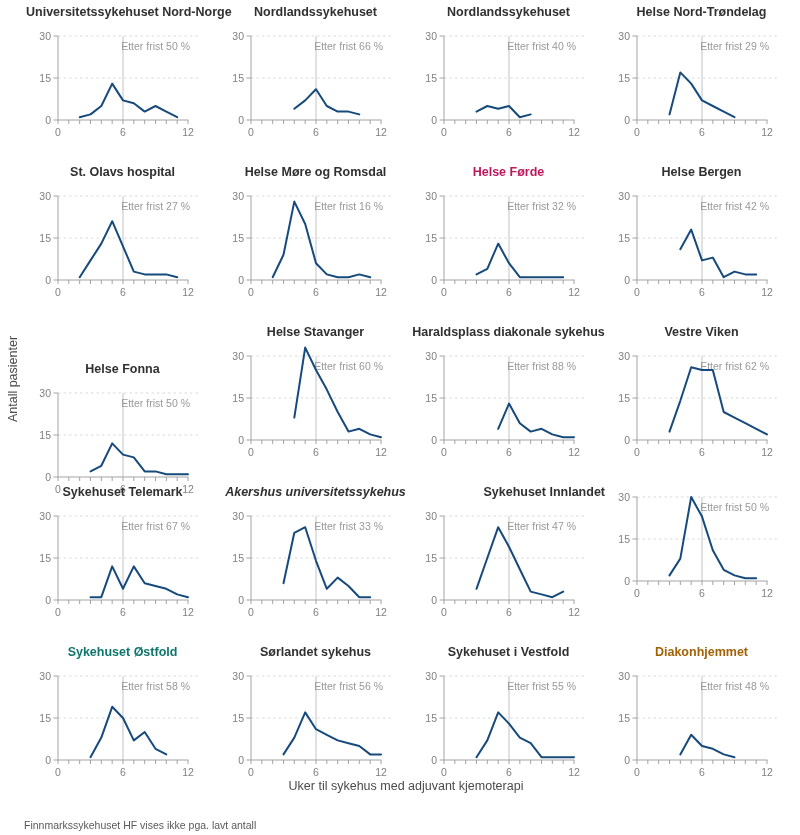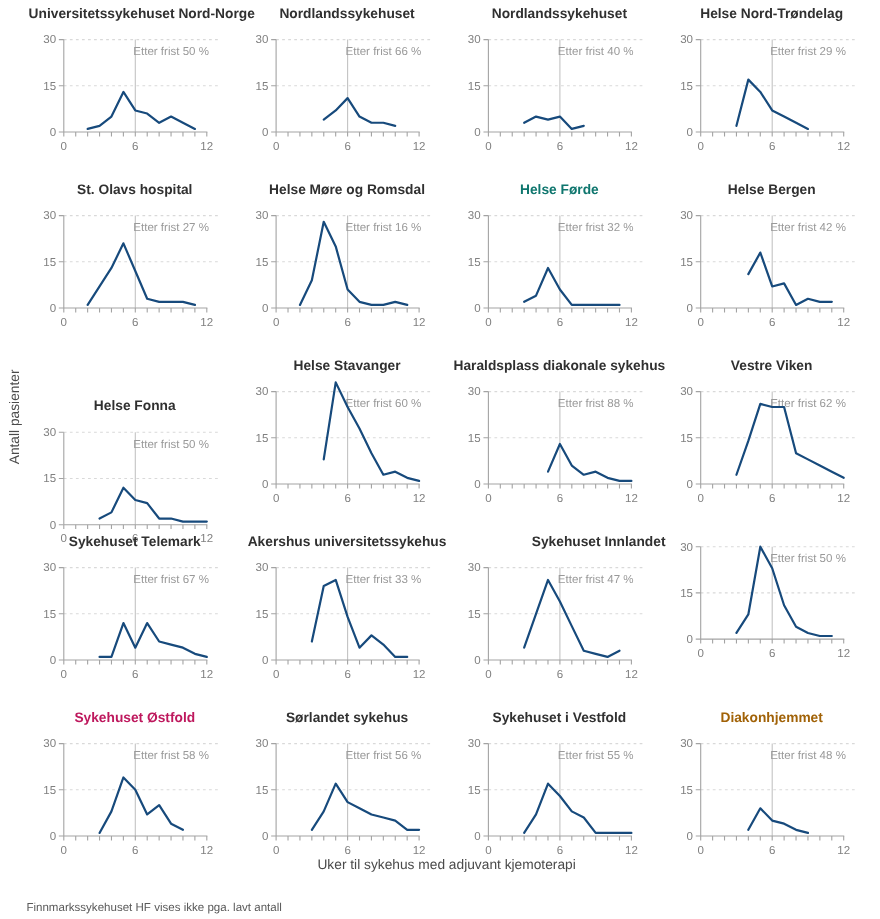--- a/index.html
+++ b/index.html
@@ -230,21 +230,21 @@
         <line x1="147.16666666666669" y1="97" x2="147.16666666666669" y2="101" stroke="#a3a3a3" stroke-width="1"></line>
         <line x1="158" y1="97" x2="158" y2="101" stroke="#a3a3a3" stroke-width="1"></line>
         <text x="28" y="113" text-anchor="middle" class="tick">0</text>
         <text x="93" y="113" text-anchor="middle" class="tick">6</text>
         <text x="158" y="113" text-anchor="middle" class="tick">12</text>
         <text x="160" y="27" text-anchor="end" class="ann">Etter frist 16 %</text>
         <polyline points="49.7,94.2 60.5,71.8 71.3,18.6 82.2,41.0 93.0,80.2 103.8,91.4 114.7,94.2 125.5,94.2 136.3,91.4 147.2,94.2" fill="none" stroke="#174a7c" stroke-width="2" stroke-linejoin="round" stroke-linecap="round"></polyline>
       </svg>
     </div>
     <div class="panel">
-      <div class="panel-title" style="color: #0f766e;">Helse Førde</div>
+      <div class="panel-title" style="color: #be185d;">Helse Førde</div>
       <svg width="186" height="118" viewBox="0 0 186 118">
         <line x1="28" y1="55" x2="170" y2="55" stroke="#d9d9d9" stroke-width="1" stroke-dasharray="2.5,3"></line>
         <line x1="28" y1="13" x2="170" y2="13" stroke="#d9d9d9" stroke-width="1" stroke-dasharray="2.5,3"></line>
         <line x1="93" y1="13" x2="93" y2="97" stroke="#c3c3c3" stroke-width="1"></line>
         <line x1="28" y1="13" x2="28" y2="97" stroke="#a3a3a3" stroke-width="1"></line>
         <line x1="28" y1="97" x2="158.5" y2="97" stroke="#a3a3a3" stroke-width="1"></line>
         <line x1="23.5" y1="97" x2="28" y2="97" stroke="#a3a3a3" stroke-width="1"></line>
         <text x="21" y="100.5" text-anchor="end" class="tick">0</text>
         <line x1="23.5" y1="55" x2="28" y2="55" stroke="#a3a3a3" stroke-width="1"></line>
         <text x="21" y="58.5" text-anchor="end" class="tick">15</text>
@@ -468,21 +468,21 @@
         <line x1="147.16666666666669" y1="97" x2="147.16666666666669" y2="101" stroke="#a3a3a3" stroke-width="1"></line>
         <line x1="158" y1="97" x2="158" y2="101" stroke="#a3a3a3" stroke-width="1"></line>
         <text x="28" y="113" text-anchor="middle" class="tick">0</text>
         <text x="93" y="113" text-anchor="middle" class="tick">6</text>
         <text x="158" y="113" text-anchor="middle" class="tick">12</text>
         <text x="160" y="27" text-anchor="end" class="ann">Etter frist 67 %</text>
         <polyline points="60.5,94.2 71.3,94.2 82.2,63.4 93.0,85.8 103.8,63.4 114.7,80.2 125.5,83.0 136.3,85.8 147.2,91.4 158.0,94.2" fill="none" stroke="#174a7c" stroke-width="2" stroke-linejoin="round" stroke-linecap="round"></polyline>
       </svg>
     </div>
     <div class="panel">
-      <div class="panel-title" style="color: rgb(48, 48, 48);">Akershus universitetssykehus</div>
+      <div class="panel-title" style="color: rgb(48, 48, 48); font-style: italic;">Akershus universitetssykehus</div>
       <svg width="186" height="118" viewBox="0 0 186 118">
         <line x1="28" y1="55" x2="170" y2="55" stroke="#d9d9d9" stroke-width="1" stroke-dasharray="2.5,3"></line>
         <line x1="28" y1="13" x2="170" y2="13" stroke="#d9d9d9" stroke-width="1" stroke-dasharray="2.5,3"></line>
         <line x1="93" y1="13" x2="93" y2="97" stroke="#c3c3c3" stroke-width="1"></line>
         <line x1="28" y1="13" x2="28" y2="97" stroke="#a3a3a3" stroke-width="1"></line>
         <line x1="28" y1="97" x2="158.5" y2="97" stroke="#a3a3a3" stroke-width="1"></line>
         <line x1="23.5" y1="97" x2="28" y2="97" stroke="#a3a3a3" stroke-width="1"></line>
         <text x="21" y="100.5" text-anchor="end" class="tick">0</text>
         <line x1="23.5" y1="55" x2="28" y2="55" stroke="#a3a3a3" stroke-width="1"></line>
         <text x="21" y="58.5" text-anchor="end" class="tick">15</text>
@@ -569,21 +569,21 @@
         <line x1="147.16666666666669" y1="97" x2="147.16666666666669" y2="101" stroke="#a3a3a3" stroke-width="1"></line>
         <line x1="158" y1="97" x2="158" y2="101" stroke="#a3a3a3" stroke-width="1"></line>
         <text x="28" y="113" text-anchor="middle" class="tick">0</text>
         <text x="93" y="113" text-anchor="middle" class="tick">6</text>
         <text x="158" y="113" text-anchor="middle" class="tick">12</text>
         <text x="160" y="27" text-anchor="end" class="ann">Etter frist 50 %</text>
         <polyline points="60.5,91.4 71.3,74.6 82.2,13.0 93.0,32.6 103.8,66.2 114.7,85.8 125.5,91.4 136.3,94.2 147.2,94.2" fill="none" stroke="#174a7c" stroke-width="2" stroke-linejoin="round" stroke-linecap="round"></polyline>
       </svg>
     </div>
     <div class="panel">
-      <div class="panel-title" style="color: #be185d;">Sykehuset Østfold</div>
+      <div class="panel-title" style="color: #0f766e;">Sykehuset Østfold</div>
       <svg width="186" height="118" viewBox="0 0 186 118">
         <line x1="28" y1="55" x2="170" y2="55" stroke="#d9d9d9" stroke-width="1" stroke-dasharray="2.5,3"></line>
         <line x1="28" y1="13" x2="170" y2="13" stroke="#d9d9d9" stroke-width="1" stroke-dasharray="2.5,3"></line>
         <line x1="93" y1="13" x2="93" y2="97" stroke="#c3c3c3" stroke-width="1"></line>
         <line x1="28" y1="13" x2="28" y2="97" stroke="#a3a3a3" stroke-width="1"></line>
         <line x1="28" y1="97" x2="158.5" y2="97" stroke="#a3a3a3" stroke-width="1"></line>
         <line x1="23.5" y1="97" x2="28" y2="97" stroke="#a3a3a3" stroke-width="1"></line>
         <text x="21" y="100.5" text-anchor="end" class="tick">0</text>
         <line x1="23.5" y1="55" x2="28" y2="55" stroke="#a3a3a3" stroke-width="1"></line>
         <text x="21" y="58.5" text-anchor="end" class="tick">15</text>

